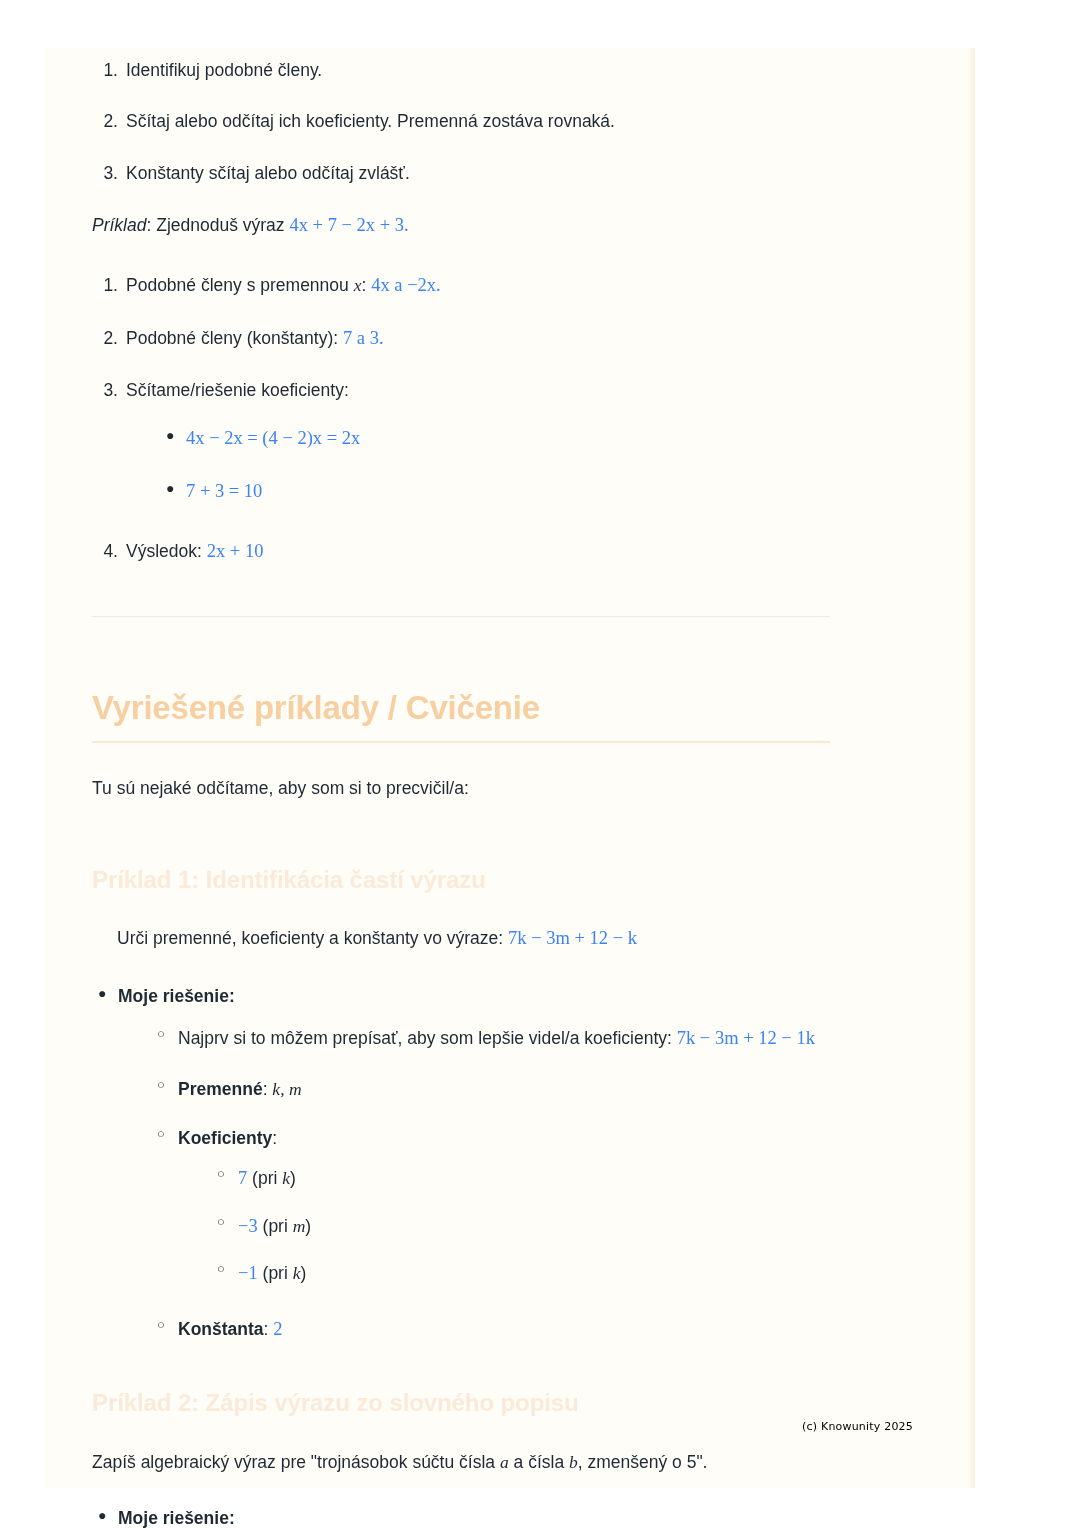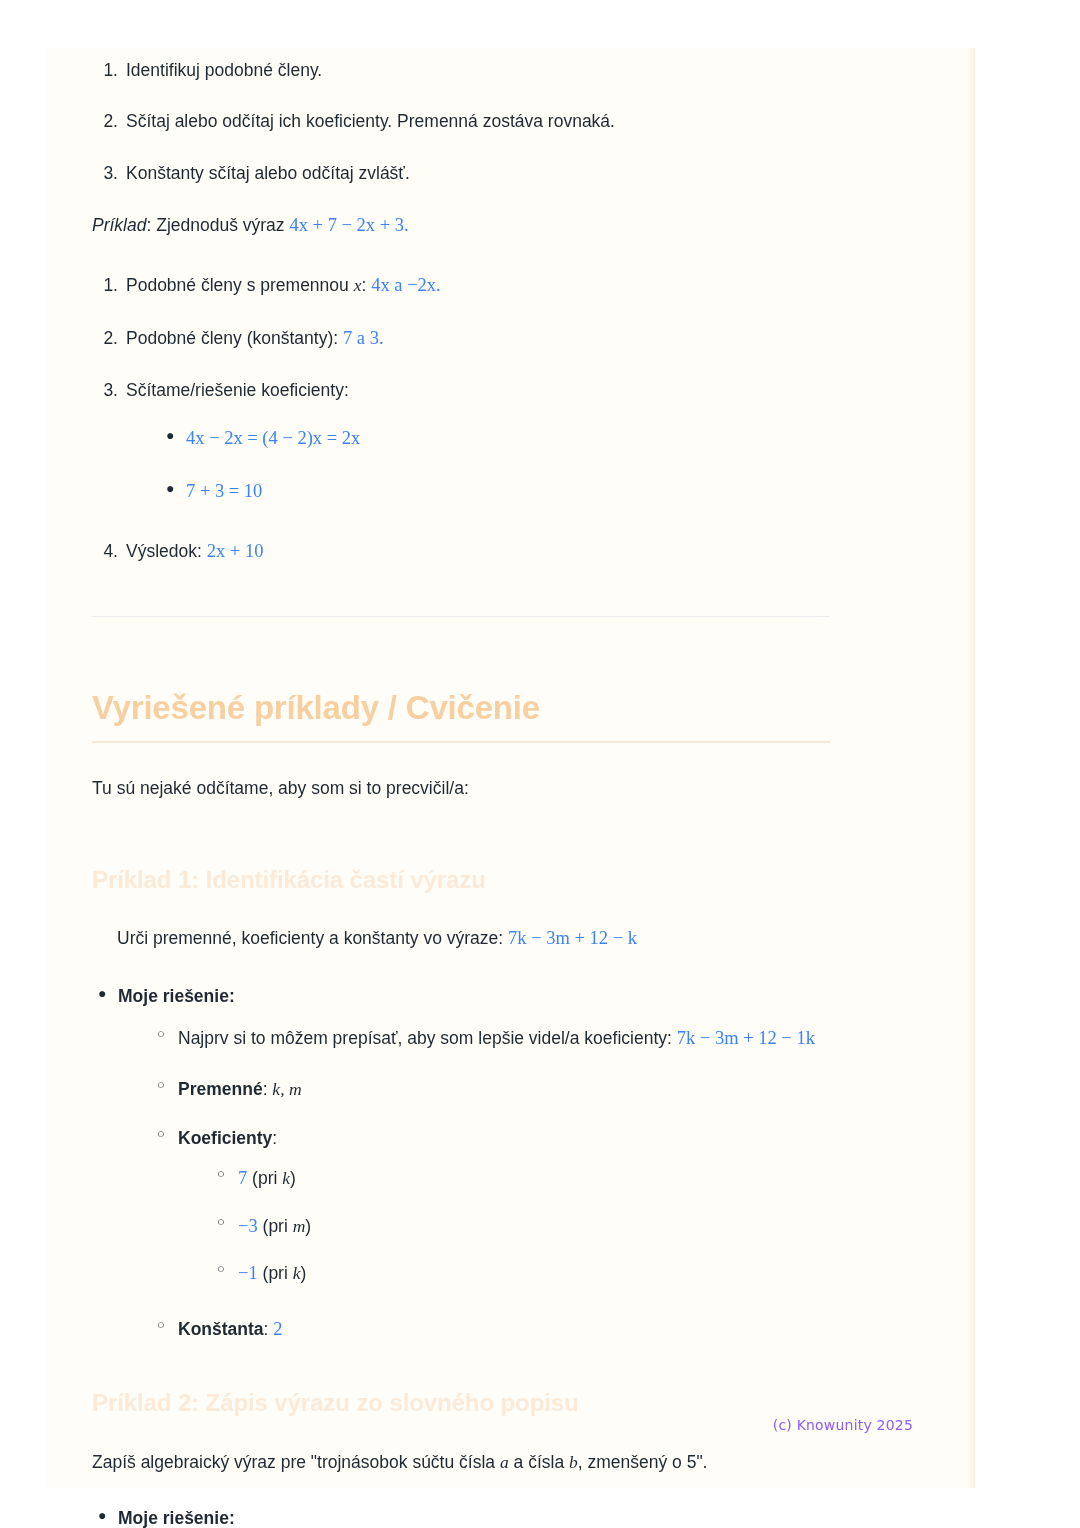--- a/index.html
+++ b/index.html
@@ -144,22 +144,22 @@
     color: #fbead8;
     margin: 0;
     letter-spacing: -0.1px;
   }
 
   
   .watermark {
     position: absolute;
     right: 62px;
     bottom: 55px;
-    font-size: 14px;
-    color: #8b5cf6;
+    font-size: 11px;
+    color: #000000;
     letter-spacing: 0.2px;
     font-family: "DejaVu Sans", sans-serif;
   }
 </style>
 </head>
 <body>
 
 <div class="page-card">
 
   <div class="content">

